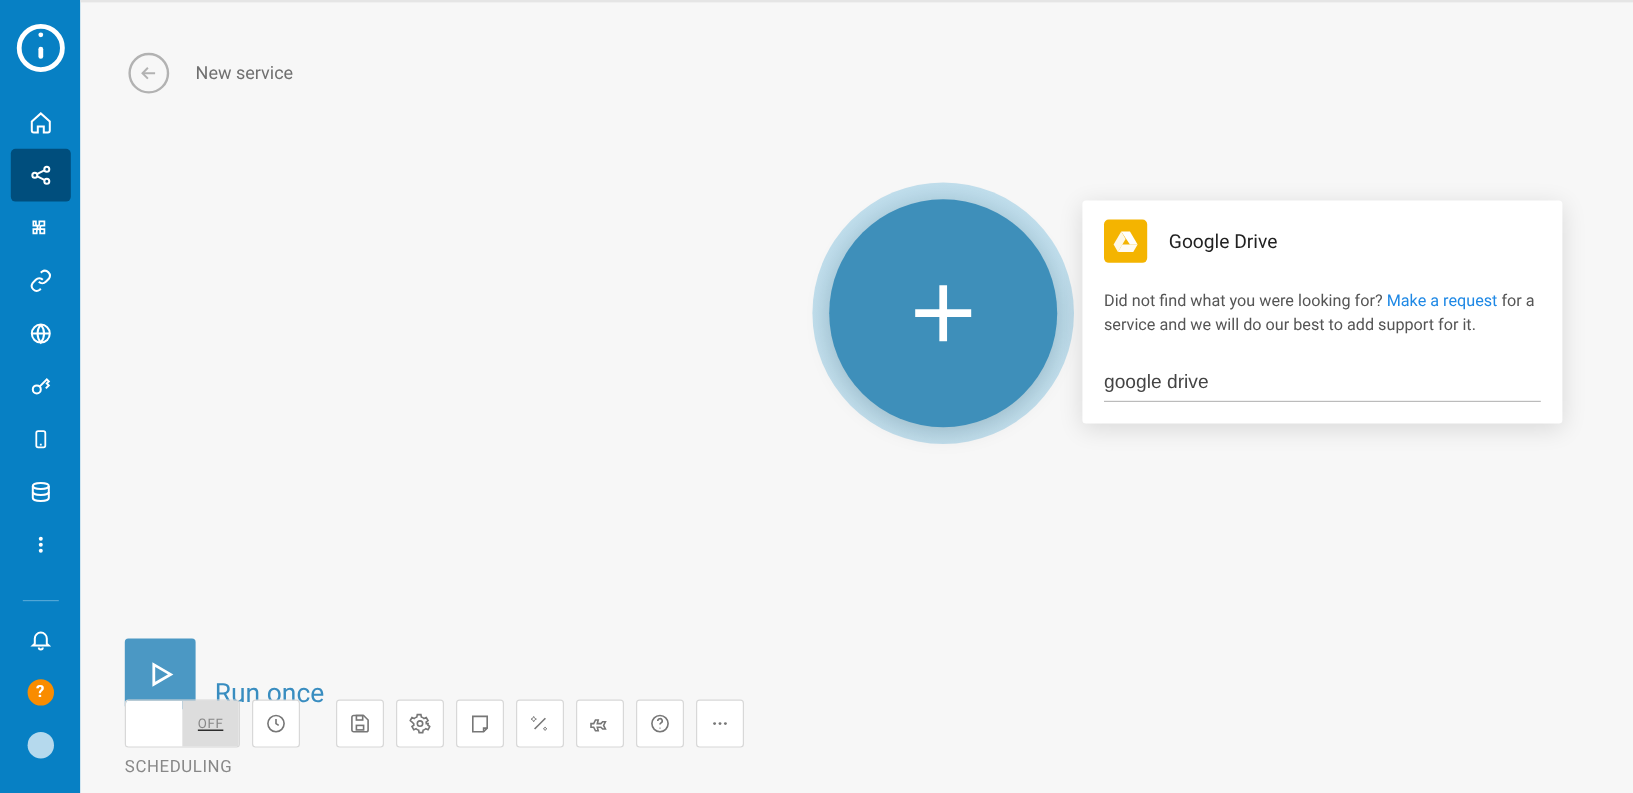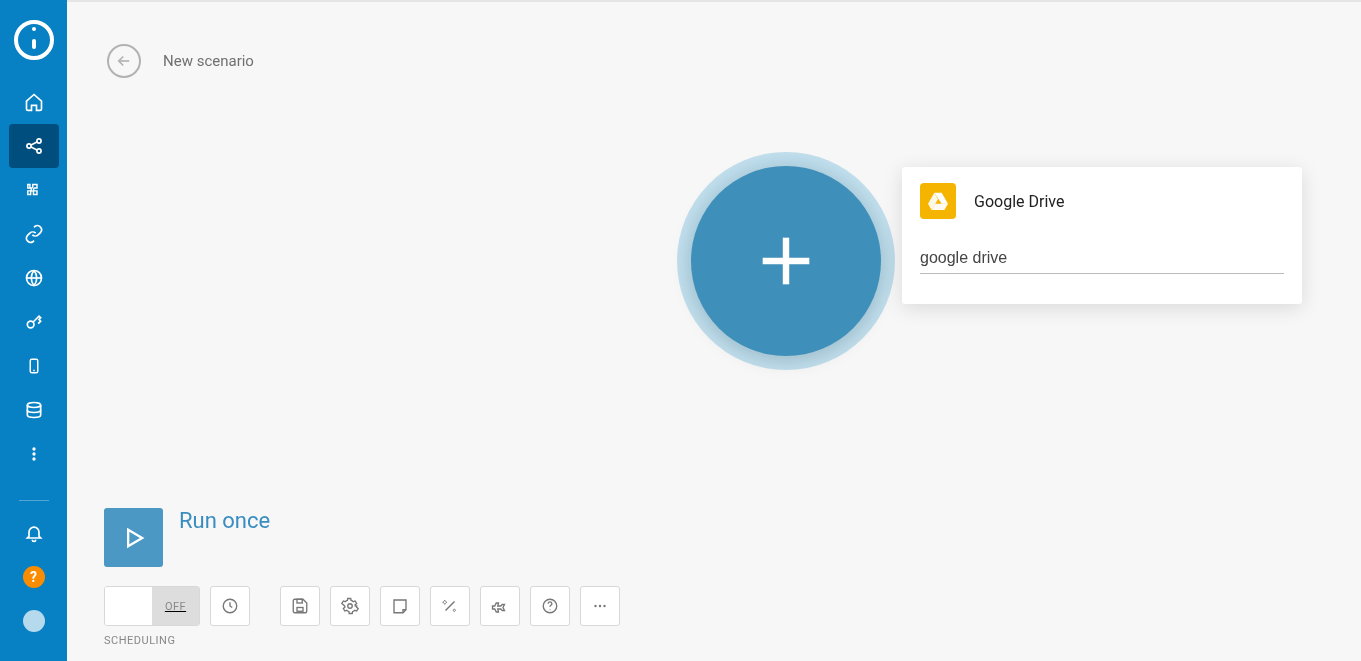--- a/index.html
+++ b/index.html
@@ -22,37 +22,37 @@
 
   
   .main { flex: 1; position: relative; background: #f7f7f7; border-top: 2px solid #e5e5e5;}
   .back-btn { position: absolute; left: 40px; top: 42px; width: 34px; height: 34px; border-radius: 50%; border: 2px solid #b2b2b2; display:flex; align-items:center; justify-content:center; cursor:pointer;}
   .title { position: absolute; left: 96px; top: 50px; color: #707070; font-size: 15px; }
 
   .big-plus-outer { position:absolute; left:610px; top:150px; width:218px; height:218px; border-radius:50%; background: radial-gradient(circle, rgba(90,175,215,0.4) 60%, rgba(90,175,215,0.2) 100%); display:flex; align-items:center; justify-content:center; }
   .big-plus { width: 190px; height: 190px; border-radius: 50%; background: #3e8fba; display:flex; align-items:center; justify-content:center; cursor:pointer; box-shadow: 0 4px 20px rgba(0,0,0,0.15);}
   .big-plus svg { stroke:#fff; }
 
-  .popup { position:absolute; left:835px; top:165px; width:400px; background:#fff; border-radius:3px; box-shadow: 0 4px 20px rgba(0,0,0,0.12); padding-bottom:12px;}
+  .popup { position:absolute; left:835px; top:165px; width:400px; background:#fff; border-radius:3px; box-shadow: 0 4px 20px rgba(0,0,0,0.12); padding-bottom:0;}
   .popup-row { display:flex; align-items:center; padding:16px 18px; cursor:pointer;}
   .drive-icon { width:36px; height:36px; background:#f4b400; border-radius:4px; display:flex; align-items:center; justify-content:center; margin-right:18px;}
   .drive-label { font-size:16px; color:#222;}
   .popup-text { padding: 6px 18px 14px 18px; font-size:13.5px; color:#555; line-height:1.5;}
   .popup-text a { color:#1e88e5; text-decoration:none;}
   .popup-input-wrap { padding: 8px 18px 18px 18px;}
   .popup-input { width:100%; border:none; border-bottom:1px solid #bbb; font-size:16px; padding:6px 0; outline:none; color:#444; background:transparent;}
 
   
-  .run-row { position:absolute; left:37px; bottom:94px; display:flex; align-items:flex-start;}
+  .run-row { position:absolute; left:37px; bottom:70px; display:flex; align-items:flex-end;}
   .play-btn { width:59px; height:59px; background:#4b98c4; border-radius:3px; display:flex; align-items:center; justify-content:center; cursor:pointer;}
   .run-label { margin-left:16px; color:#398dc0; font-size:22px;}
 
   .toolbar { position:absolute; left:37px; bottom:14px; display:flex; align-items:flex-start; gap:0;}
   .group { display:flex; flex-direction:column; margin-right:30px;}
-  .group-label { font-size:11px; color:#888; letter-spacing:0.5px; margin-top:8px;}
+  .group-label { font-size:14px; color:#888; letter-spacing:0.5px; margin-top:8px;}
   .btn-row { display:flex; gap:10px;text-decoration:underline;}
   .tbtn { width:40px; height:40px; border:1px solid #d8d8d8; background:#fff; border-radius:3px; display:flex; align-items:center; justify-content:center; cursor:pointer; color:#777;}
   .toggle-wrap { width:96px; height:40px; border:1px solid #d8d8d8; border-radius:3px; display:flex; overflow:hidden; cursor:pointer;}
   .toggle-on { flex:1; background:#fff;}
   .toggle-off { flex:1; background:#ddd; display:flex; align-items:center; justify-content:center; color:#888; font-size:11px; letter-spacing:0.5px;}
   .tool-gear { background:#8bc34a; border:none; color:#fff;}
   .tool-wrench { background:#8c7ae6; border:none; color:#fff;}
   .tool-brackets { background:#e74c3c; border:none; color:#fff;}
 
   svg { display:block; }
@@ -145,21 +145,21 @@
   </div>
 </div>
 
 <div class="main">
   <div class="back-btn">
     <svg width="18" height="18" viewBox="0 0 24 24" fill="none" stroke="#b2b2b2" stroke-width="2.2">
         <line x1="19" y1="12" x2="6" y2="12"></line>
         <polyline points="11 6 5 12 11 18"></polyline>
       </svg>
   </div>
-  <div class="title">New scenario</div>
+  <div class="title">New service</div>
 
   <div class="big-plus-outer">
     <div class="big-plus">
       <svg width="70" height="70" viewBox="0 0 24 24" fill="none" stroke="#fff" stroke-width="2.2">
           <line x1="12" y1="4" x2="12" y2="20"></line>
           <line x1="4" y1="12" x2="20" y2="12"></line>
         </svg>
     </div>
   </div>
 
@@ -167,20 +167,23 @@
     <div class="popup-row">
       <div class="drive-icon">
         <svg width="22" height="20" viewBox="0 0 24 22">
             <polygon points="8,2 16,2 23,14 16,14" fill="#fff"></polygon>
             <polygon points="8,2 1,14 5,21 12,9" fill="#fff" opacity="0.9"></polygon>
             <polygon points="5,21 19,21 23,14 9,14" fill="#fff" opacity="0.95"></polygon>
           </svg>
       </div>
       <div class="drive-label">Google Drive</div>
     </div>
+    <div class="popup-text">
+      <span>Did not find what you were looking for? </span><a href="#">Make a request</a><span> for a service and we will do our best to add support for it.</span>
+    </div>
     <div class="popup-input-wrap">
       <input class="popup-input" value="google drive" style="">
     </div>
   </div>
 
   <div class="run-row">
     <div class="play-btn">
       <svg width="28" height="28" viewBox="0 0 24 24" fill="none" stroke="#fff" stroke-width="2">
           <polygon points="7,5 19,12 7,19"></polygon>
         </svg>

